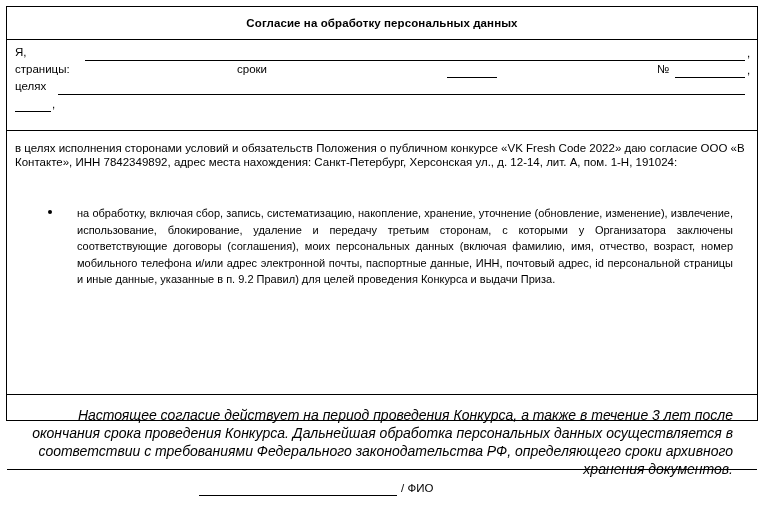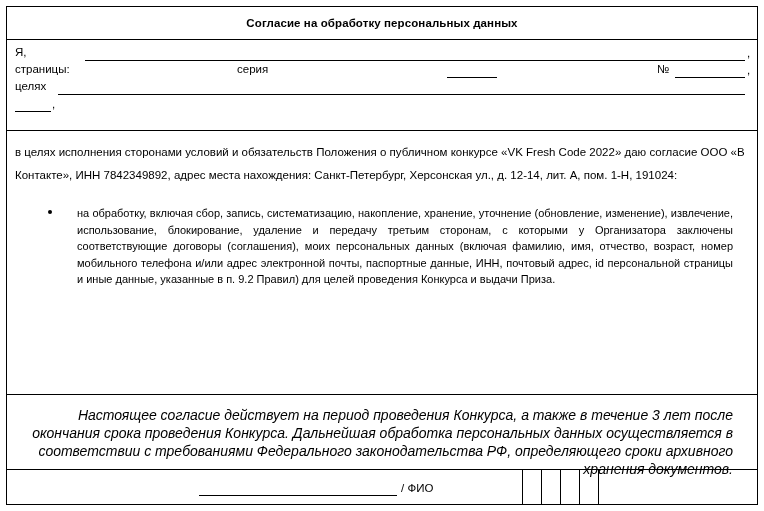--- a/index.html
+++ b/index.html
@@ -21,21 +21,21 @@
     height: 511px;
     box-sizing: border-box;
   }
 
   
   .doc-frame {
     position: absolute;
     left: 6px;
     top: 6px;
     width: 752px;
-    height: 499px;
+    height: 415px;
     box-sizing: border-box;
     border: 1.6px solid #000;
   }
 
   
   .title-row {
     position: absolute;
     left: 0;
     top: 0;
     right: 0;
@@ -100,21 +100,21 @@
   .rule-tail   { left: 8px;  top: 71px; width: 36px; }
   .comma-tail  { left: 45px; top: 58px; }
 
   
   .purpose {
     position: absolute;
     left: 8px;
     top: 134px;
     width: 736px;
     font-size: 11.5px;
-    line-height: 23px;
+    line-height: 14px;
     text-align: left;
   }
 
   
   .consents {
     position: absolute;
     left: 0;
     top: 198px;
     right: 0;
     height: 188px;
@@ -224,21 +224,21 @@
     <div class="title-row">
       <div class="title-text">Согласие на обработку персональных данных</div>
     </div>
 
     <div class="ident-block">
       <span class="lbl lbl-ya">Я,</span>
       <span class="rule rule-ya"></span>
       <span class="comma comma-ya">,</span>
 
       <span class="lbl lbl-passport">страницы:</span>
-      <span class="lbl lbl-seria">серия</span>
+      <span class="lbl lbl-seria">сроки</span>
       <span class="rule rule-seria"></span>
       <span class="lbl lbl-no">№</span>
       <span class="rule rule-no"></span>
       <span class="comma comma-no">,</span>
 
       <span class="lbl lbl-vydan">целях</span>
       <span class="rule rule-vydan"></span>
 
       <span class="rule rule-tail"></span>
       <span class="comma comma-tail">,</span>

